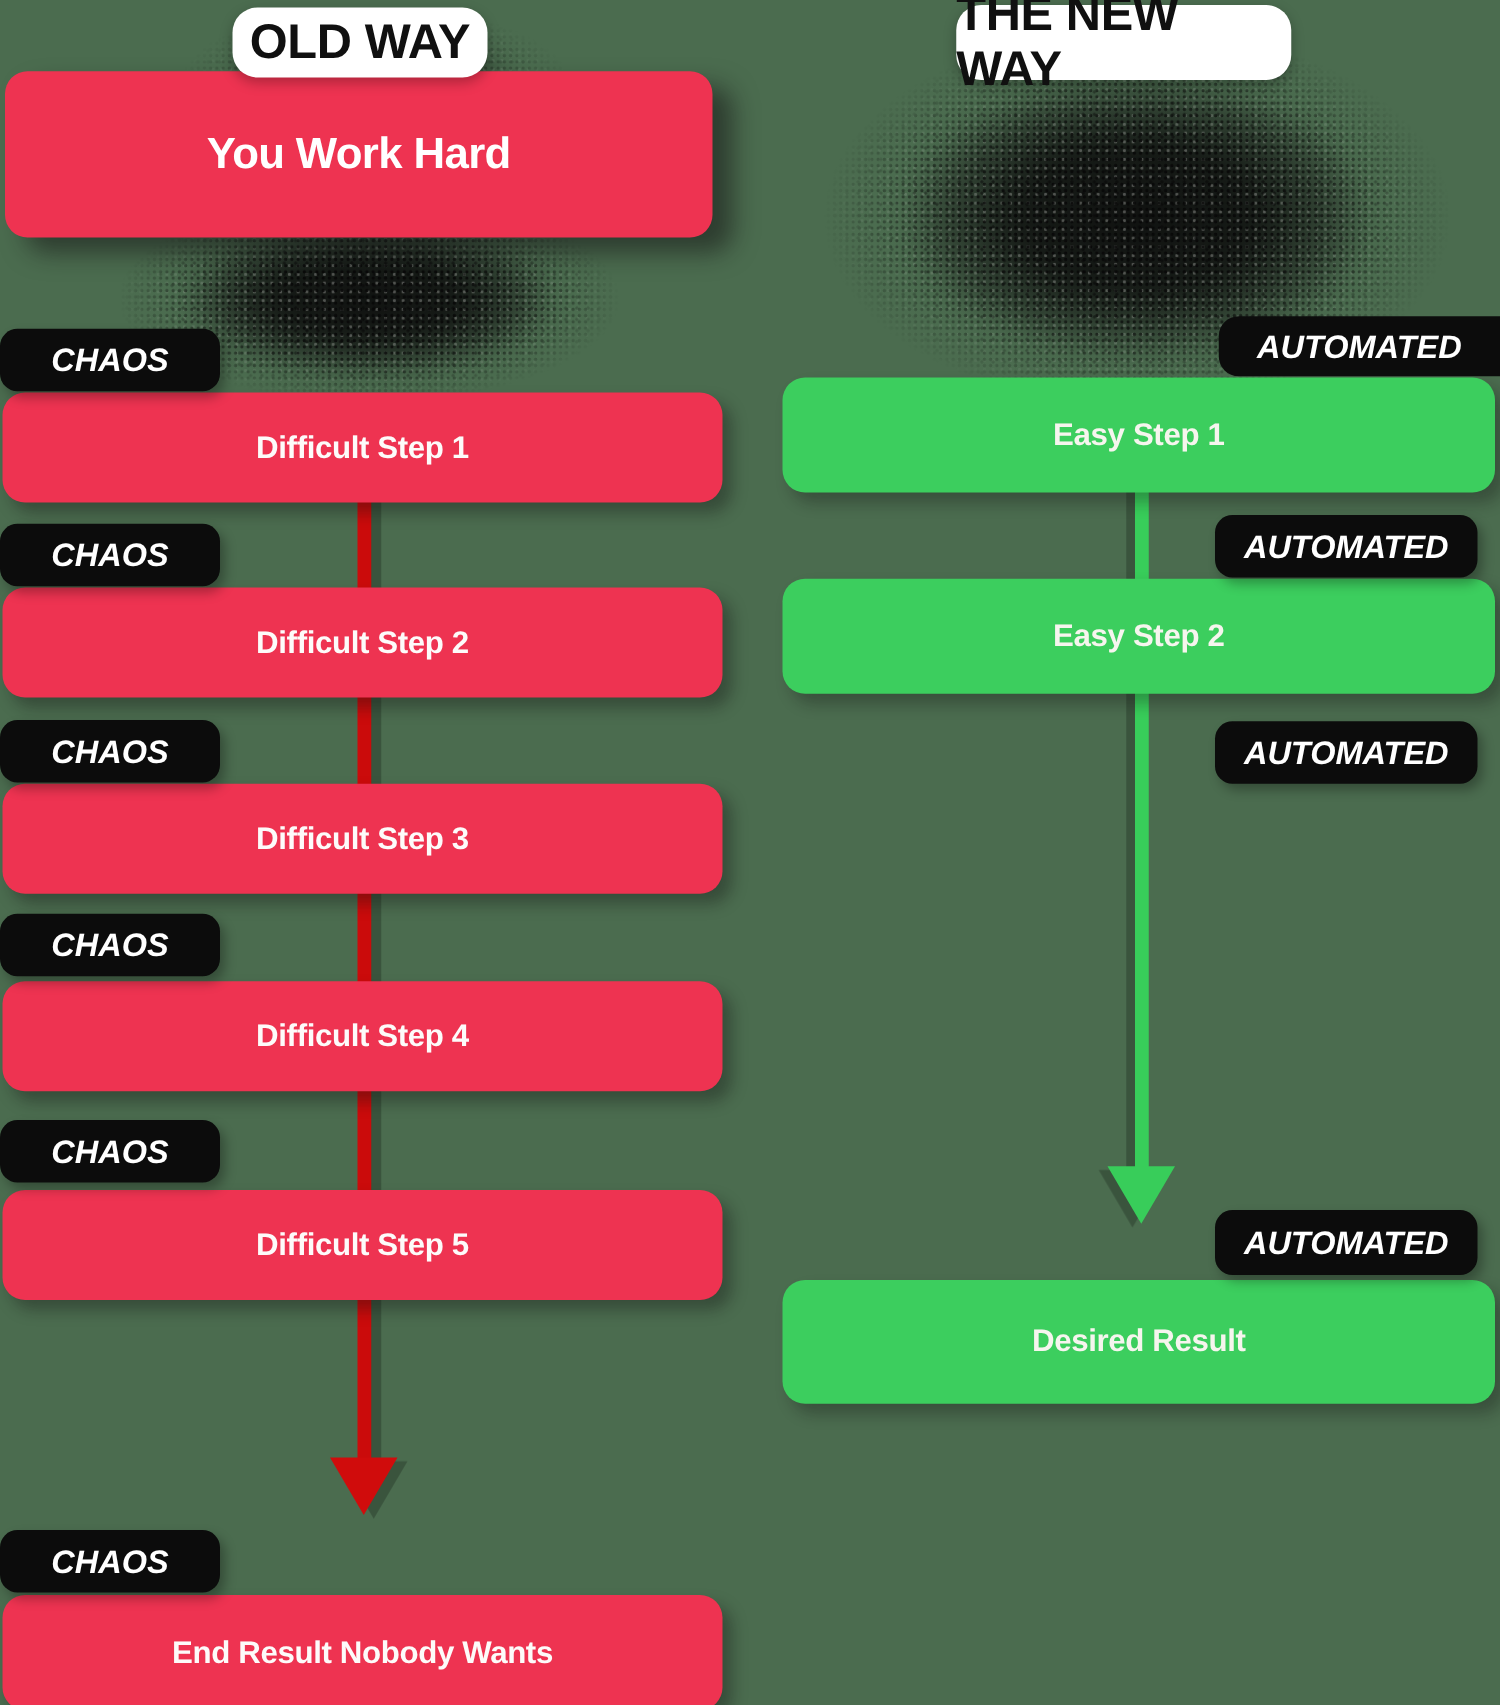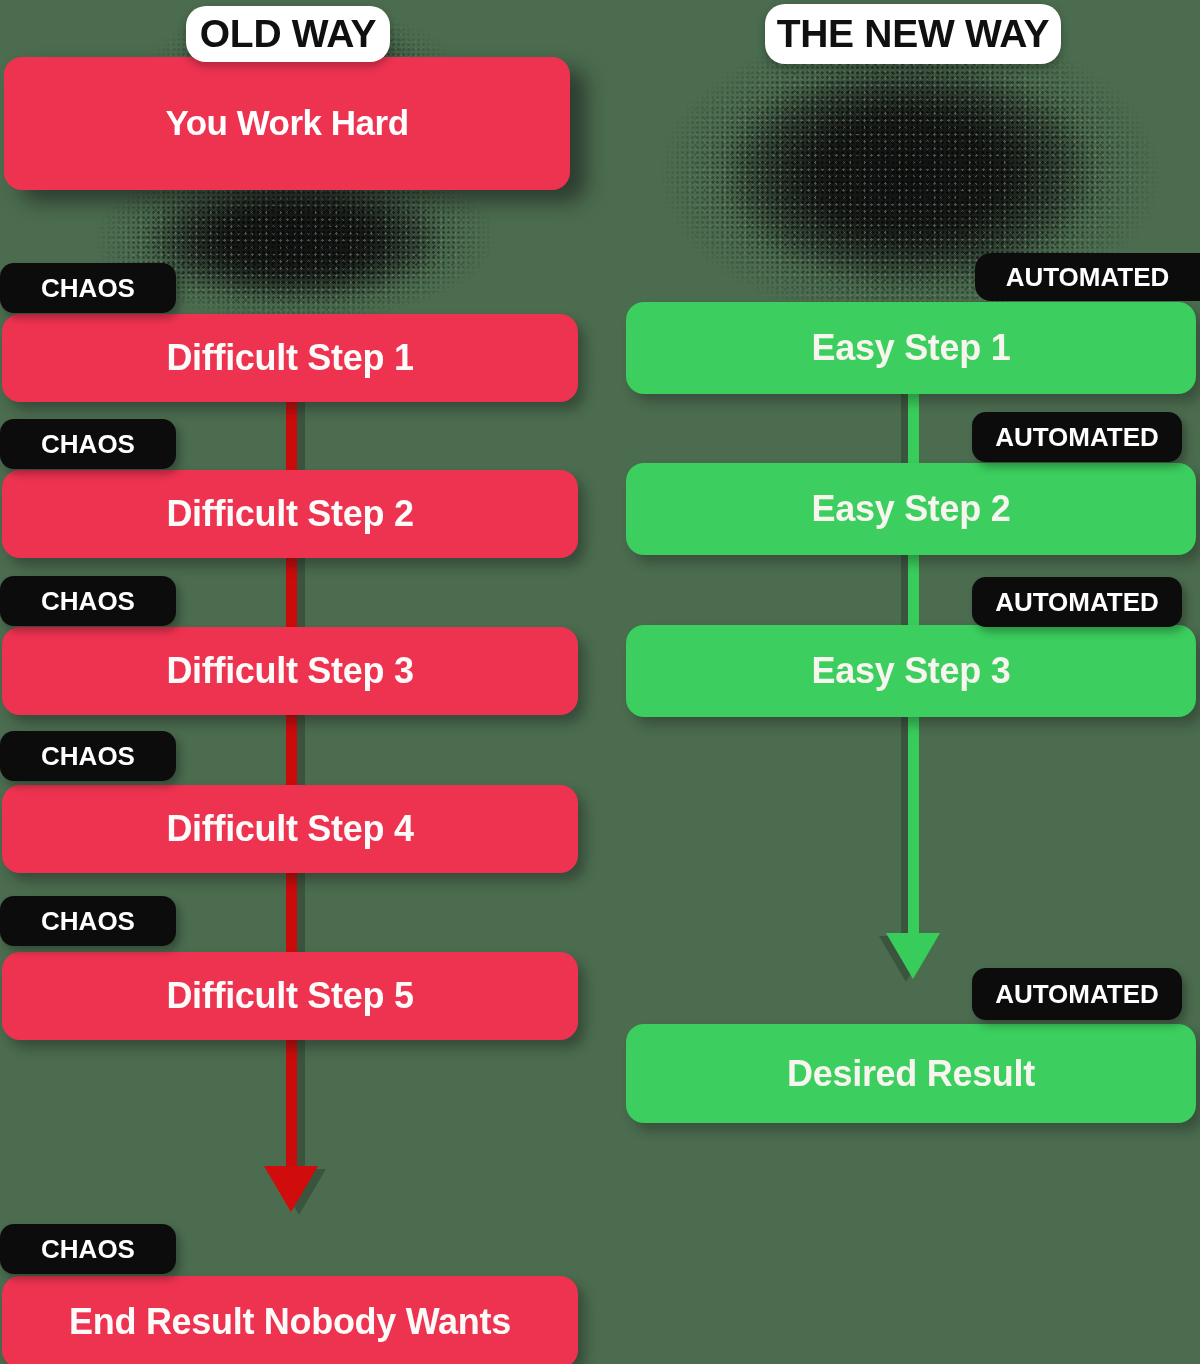--- a/index.html
+++ b/index.html
@@ -55,30 +55,31 @@
     color:#101010;font-weight:700;font-size:39px;letter-spacing:-.3px;
     box-shadow:0 4px 10px rgba(0,0,0,.28);
   }
 
   
   .tag{
     position:absolute;background:#0c0c0c;color:#ffffff;z-index:4;
     display:flex;align-items:center;justify-content:center;
     font-weight:700;font-size:26px;border-radius:14px;
     box-shadow:4px 5px 9px rgba(0,0,0,.3);
+    font-style:italic;
   }
   .chaos{left:0;width:176px;height:50px;}
   .auto{width:210px;height:50px;}
   .flush-right{border-radius:16px 0 0 16px;box-shadow:none;}
 
   
   .box{
     position:absolute;z-index:3;border-radius:18px;
     display:flex;align-items:center;justify-content:center;
-    font-size:36px;font-weight:700;letter-spacing:-.3px;color:#fdfbfa;
+    font-size:25px;font-weight:700;letter-spacing:-.3px;color:#fdfbfa;
     text-align:center;
   }
   .red-box{background:#ee3351;left:2px;width:576px;height:88px;box-shadow:7px 8px 12px rgba(18,18,18,.35);}
   .green-box{background:#3cce5e;left:626px;width:570px;height:92px;box-shadow:7px 8px 12px rgba(18,18,18,.3);color:#f6f5ee;}
 </style>
 </head>
 <body>
 
 <div id="canvas">
 
@@ -116,27 +117,26 @@
 
   <div class="tag chaos" style="top:731px">CHAOS</div>
   <div class="box red-box" style="top:785px">Difficult Step 4</div>
 
   <div class="tag chaos" style="top:896px">CHAOS</div>
   <div class="box red-box" style="top:952px">Difficult Step 5</div>
 
   <div class="tag chaos" style="top:1224px">CHAOS</div>
   <div class="box red-box" style="top:1276px;height:92px">End Result Nobody Wants</div>
 
-  <div class="pill" style="left:765px;top:4px;width:296px;height:60px">THE NEW WAY</div>
+  <div class="pill" style="left:765px;top:4px;width:268px;height:60px">THE NEW WAY</div>
 
   <div class="tag auto flush-right" style="left:975px;top:253px;width:225px;height:48px">AUTOMATED</div>
   <div class="box green-box" style="top:302px">Easy Step 1</div>
 
   <div class="tag auto" style="left:972px;top:412px">AUTOMATED</div>
   <div class="box green-box" style="top:463px">Easy Step 2</div>
 
   <div class="tag auto" style="left:972px;top:577px">AUTOMATED</div>
-  <div class="box green-box" style="top:625px">Easy Step 3</div>
 
   <div class="tag auto" style="left:972px;top:968px;height:52px">AUTOMATED</div>
   <div class="box green-box" style="top:1024px;height:99px">Desired Result</div>
 
 </div>
 
 </body></html>

